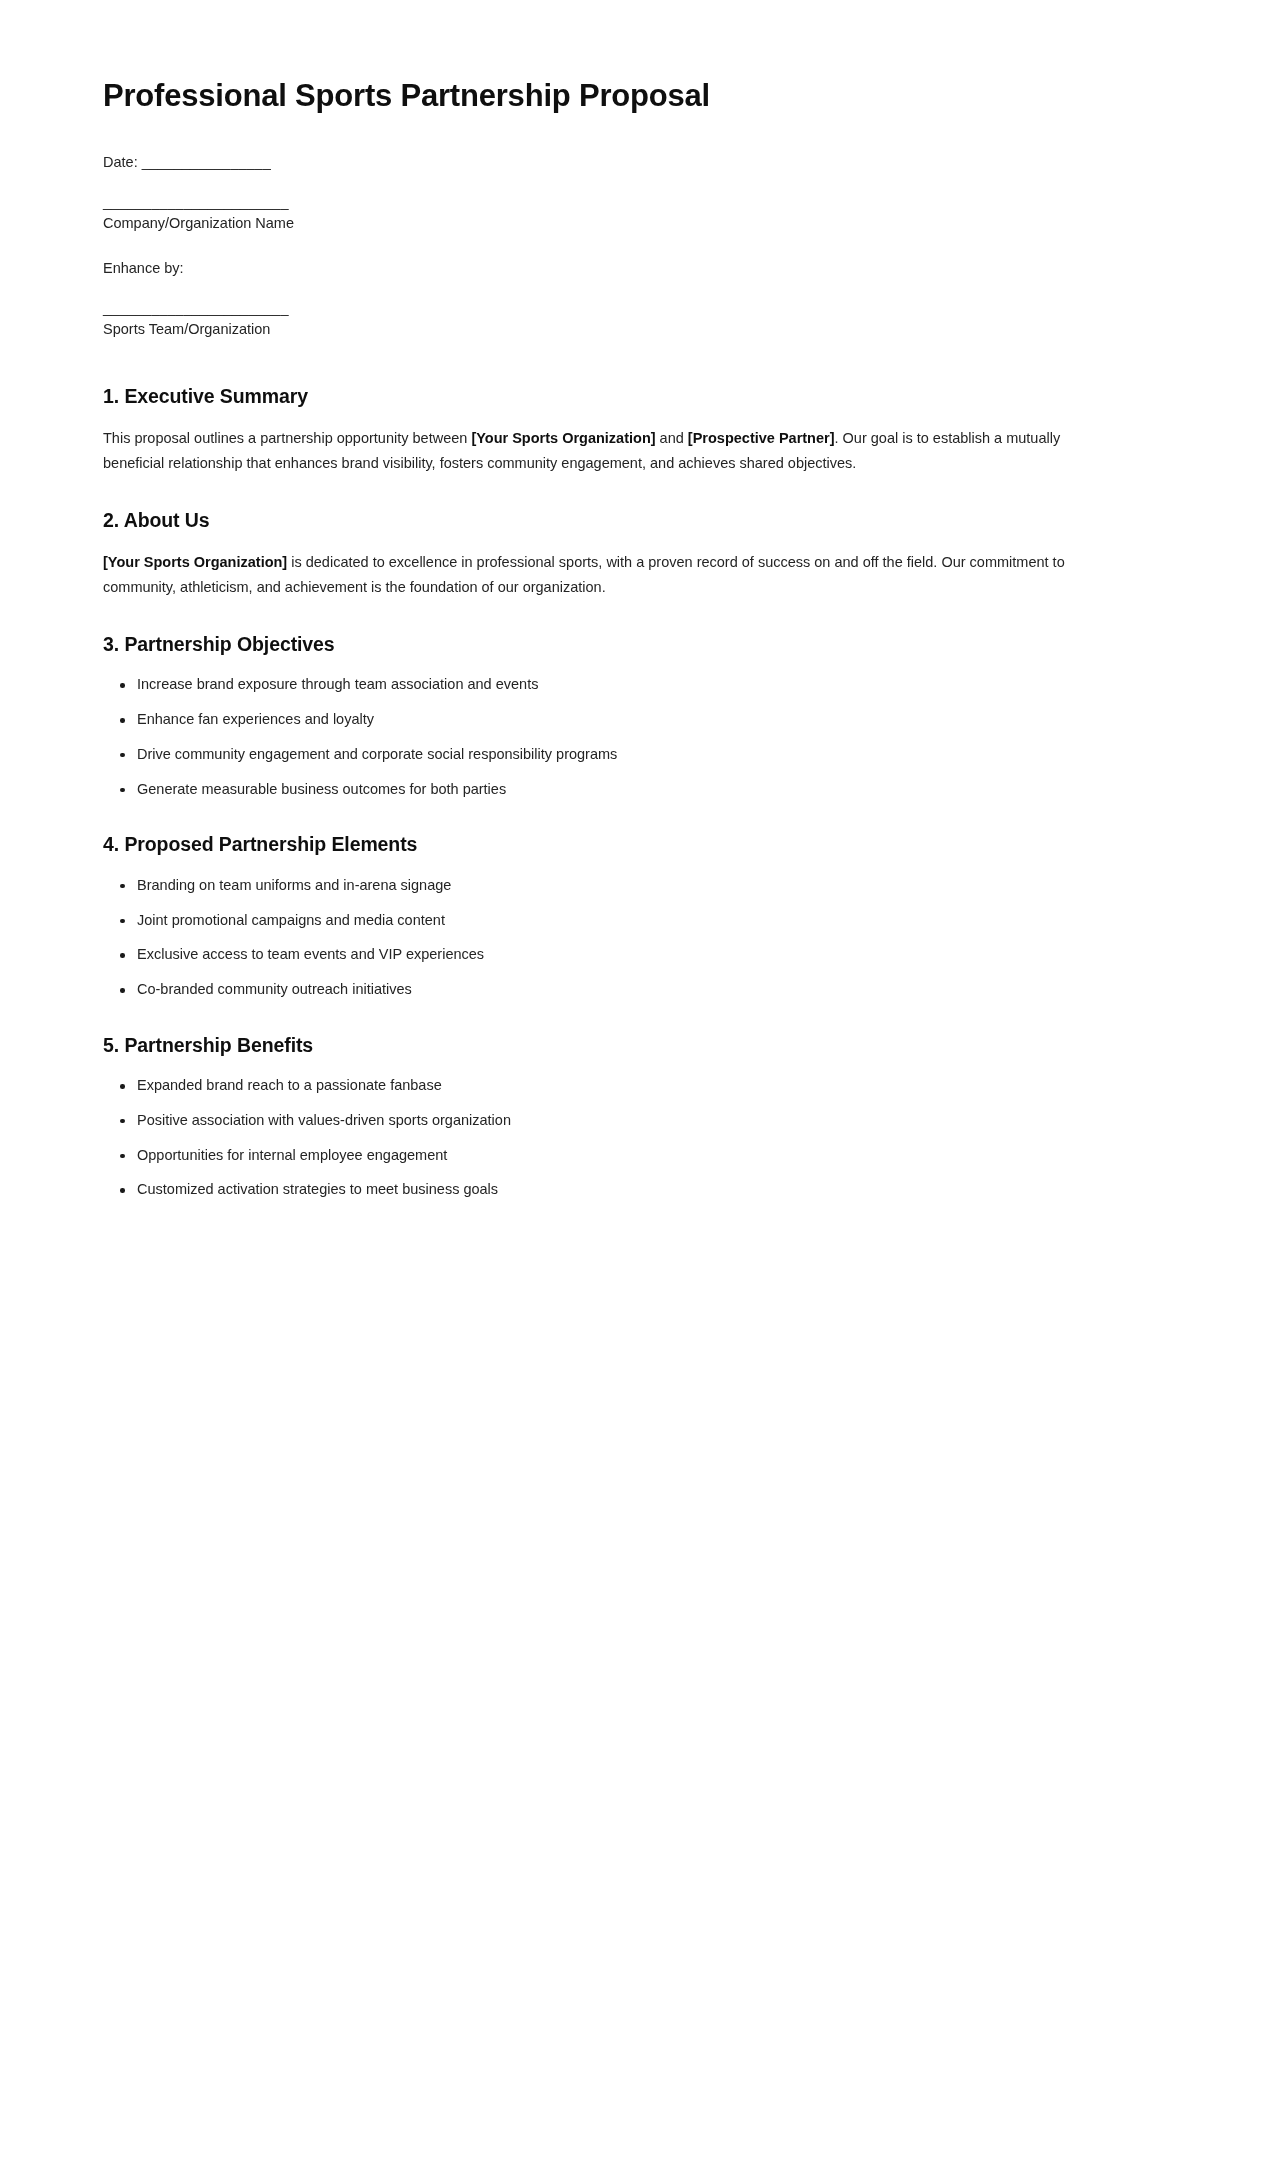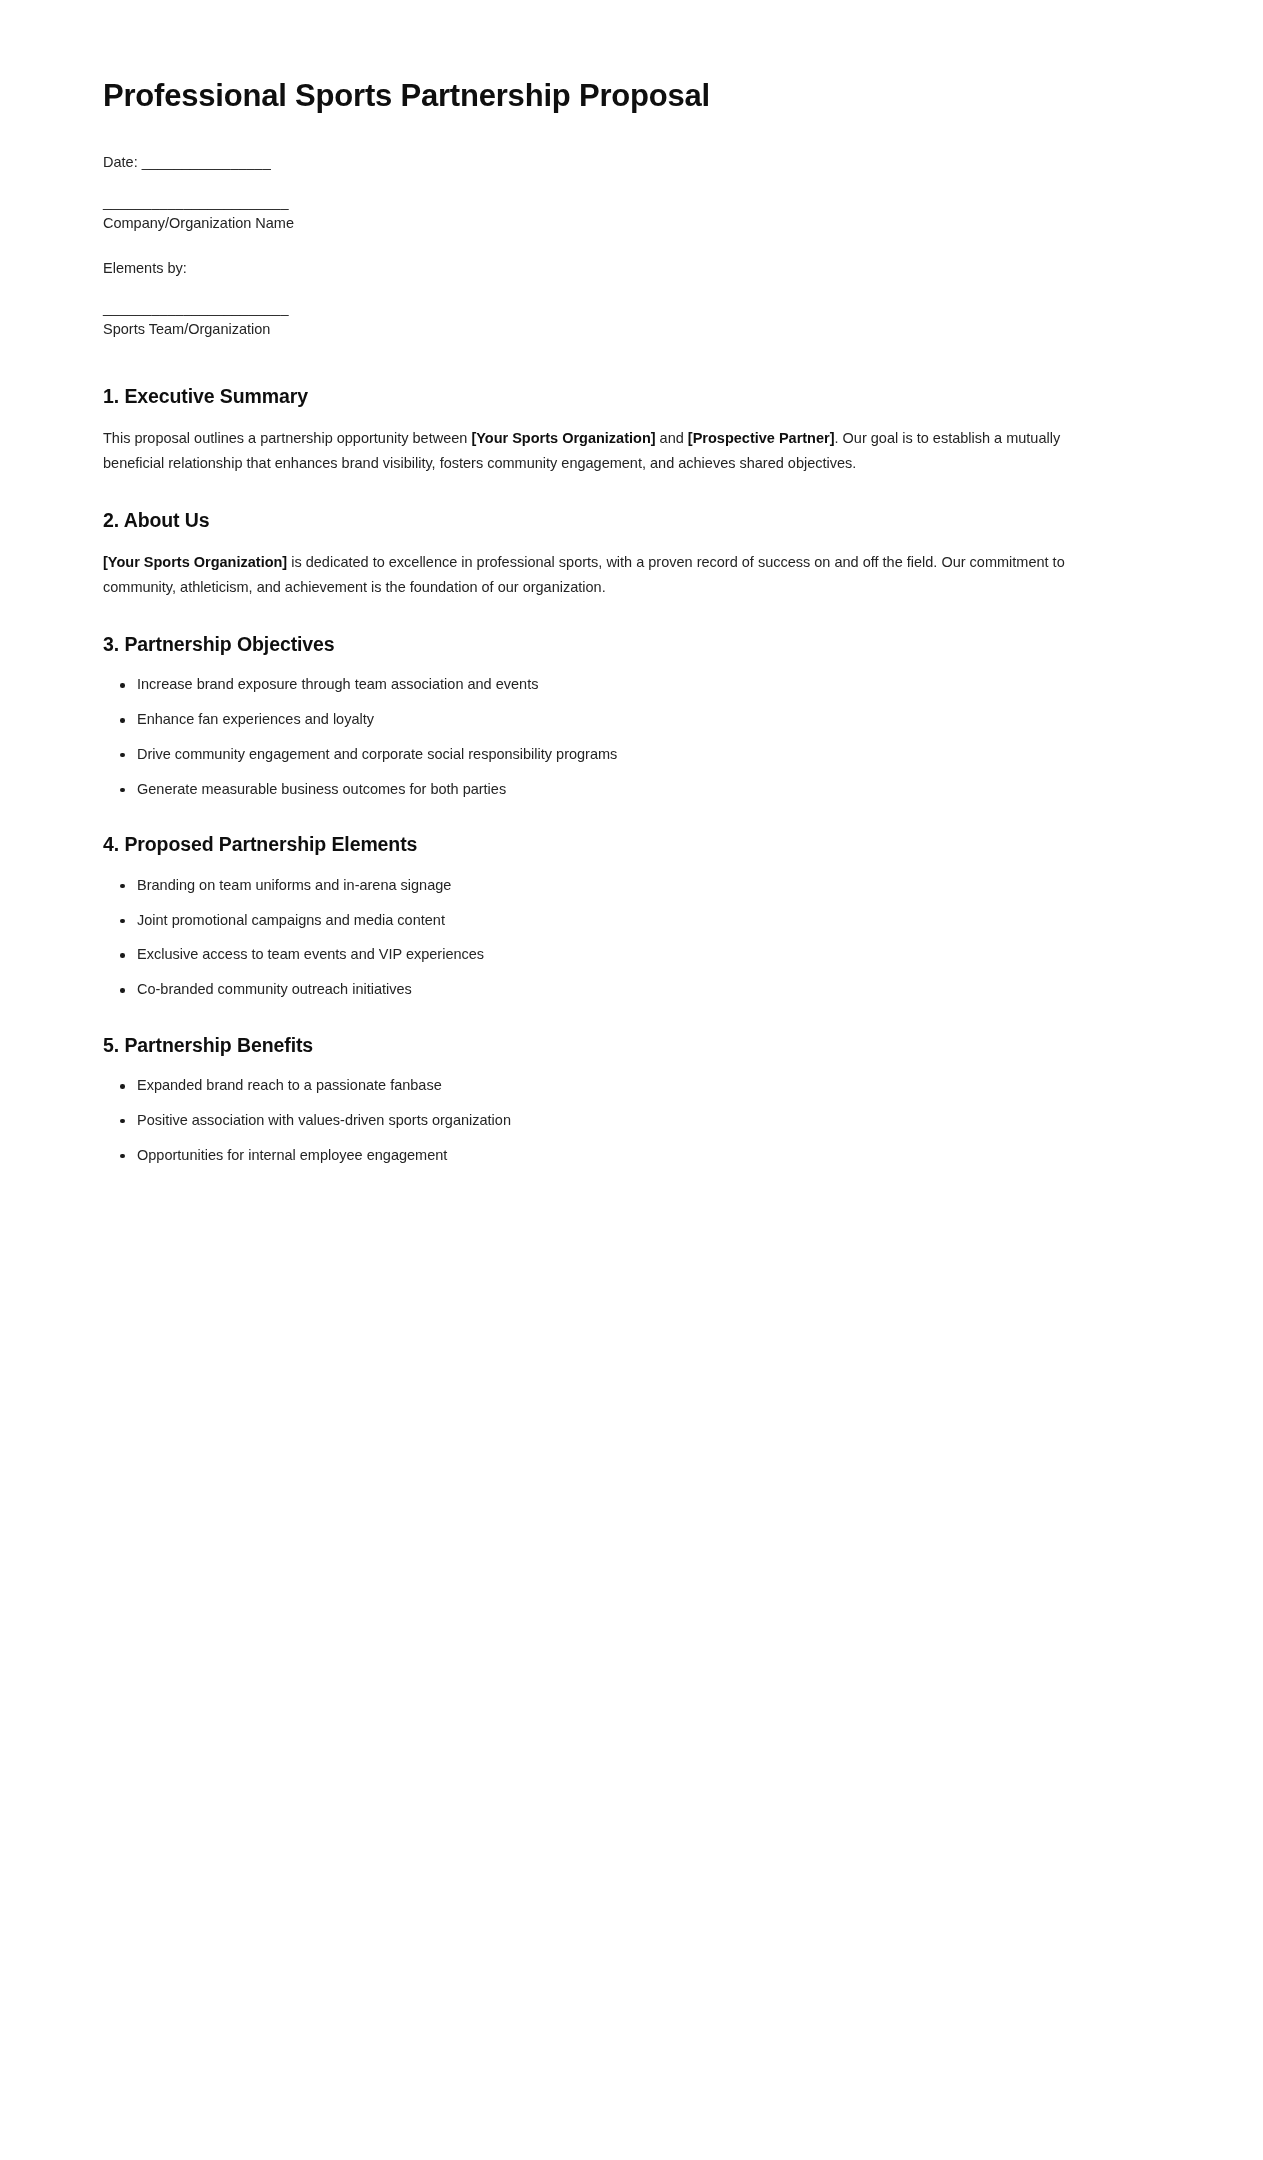--- a/index.html
+++ b/index.html
@@ -114,21 +114,21 @@
 
   <div class="meta-block">
 
     <p class="meta-line">Date: ________________</p>
 
 
     <p class="blank-rule">_______________________</p>
 
     <p class="meta-caption">Company/Organization Name</p>
 
-    <p class="meta-line tight">Elements by:</p>
+    <p class="meta-line tight">Enhance by:</p>
 
     <p class="blank-rule">_______________________</p>
 
     <p class="meta-caption">Sports Team/Organization</p>
 
   </div>
 
   <div id="sections-root">
       <div class="section">
         <h2 class="section-heading">1. Executive Summary</h2>
@@ -155,17 +155,18 @@
           <li>Exclusive access to team events and VIP experiences</li>
           <li>Co-branded community outreach initiatives</li>
         </ul>
       </div>
       <div class="section">
         <h2 class="section-heading">5. Partnership Benefits</h2>
         <ul class="bullet-list">
           <li>Expanded brand reach to a passionate fanbase</li>
           <li>Positive association with values-driven sports organization</li>
           <li>Opportunities for internal employee engagement</li>
+          <li>Customized activation strategies to meet business goals</li>
         </ul>
       </div>
     </div>
 
 </div>
 
 </body></html>

